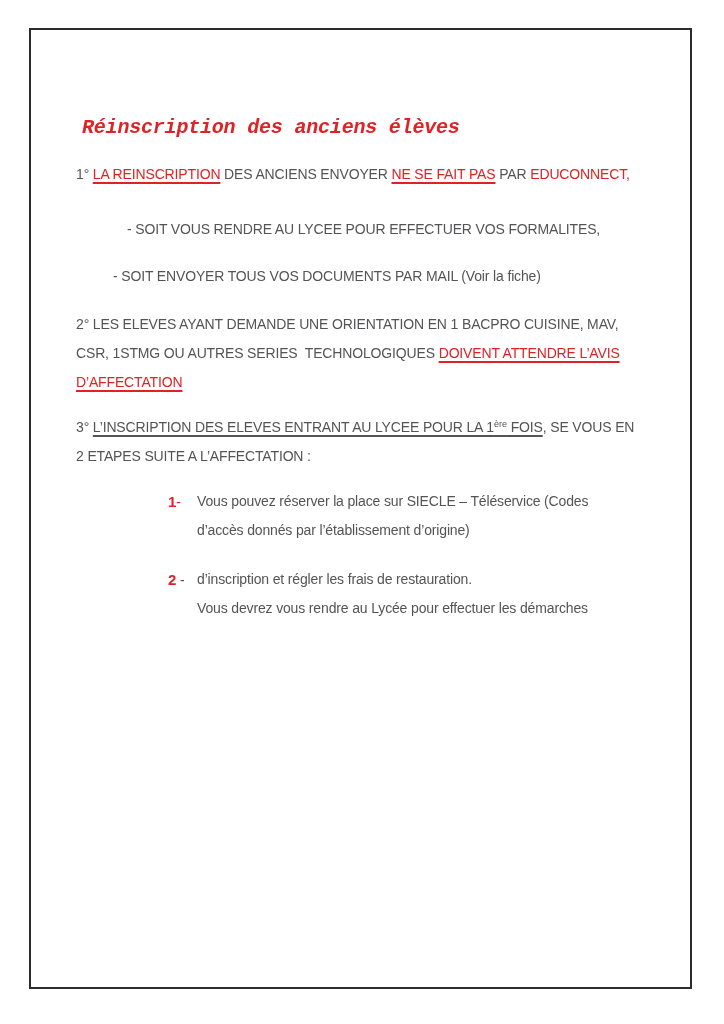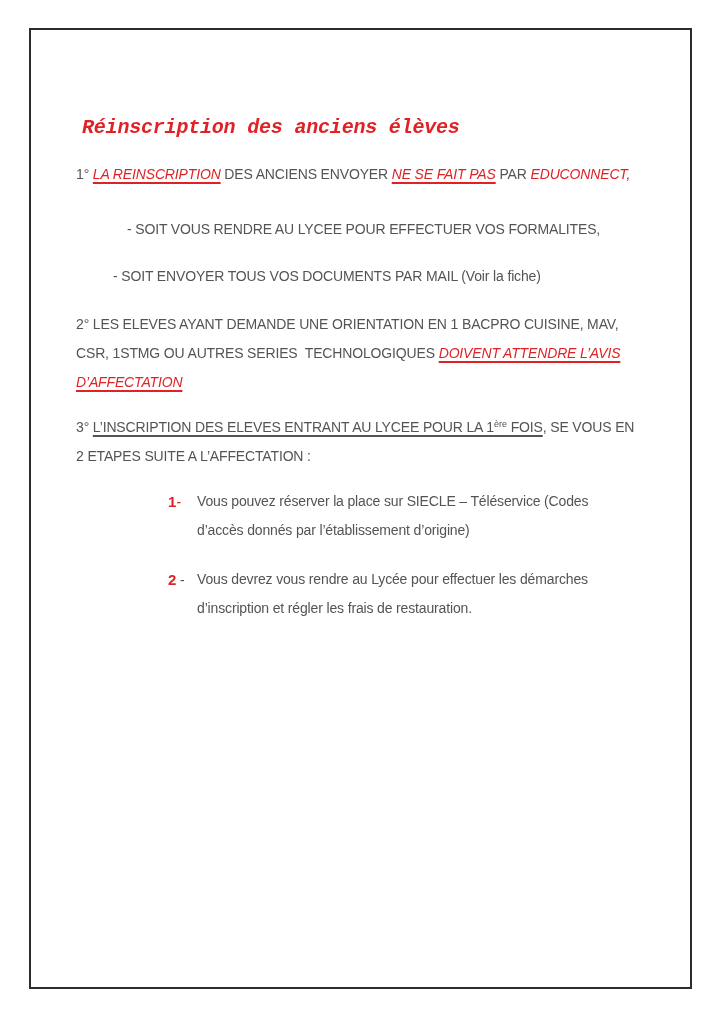--- a/index.html
+++ b/index.html
@@ -39,21 +39,21 @@
   .block {
     position: absolute;
     color: var(--text, #545456);
     font-size: 14px;
     letter-spacing: -0.15px;
     line-height: 29px;
     white-space: pre;
   }
   .line { white-space: pre; }
   .seg { white-space: pre; }
-  .red { color: var(--red, #e02126); font-style: italic; }
+  .red { color: var(--red, #e02126); }
   .und {
     text-decoration: underline;
     text-underline-offset: 3px;
     text-decoration-thickness: 1.5px;
   }
   .sup {
     font-size: 9px;
     vertical-align: 5px;
     letter-spacing: 0;
   }
@@ -86,14 +86,14 @@
 
 <h1 class="title">Réinscription des anciens élèves</h1>
 
 <div id="blocks">
     <div class="block b-p1"><div class="line"><span class="seg">1° </span><span class="seg red und">LA REINSCRIPTION</span><span class="seg"> DES ANCIENS ENVOYER </span><span class="seg red und">NE SE FAIT PAS</span><span class="seg"> PAR </span><span class="seg red">EDUCONNECT,</span></div></div>
     <div class="block b-dash1"><div class="line"><span class="seg">- SOIT VOUS RENDRE AU LYCEE POUR EFFECTUER VOS FORMALITES,</span></div></div>
     <div class="block b-dash2"><div class="line"><span class="seg">- SOIT ENVOYER TOUS VOS DOCUMENTS PAR MAIL (Voir la fiche)</span></div></div>
     <div class="block b-p2"><div class="line"><span class="seg">2° LES ELEVES AYANT DEMANDE UNE ORIENTATION EN 1 BACPRO CUISINE, MAV,</span></div><div class="line"><span class="seg">CSR, 1STMG OU AUTRES SERIES  TECHNOLOGIQUES </span><span class="seg red und">DOIVENT ATTENDRE L’AVIS</span></div><div class="line"><span class="seg red und">D’AFFECTATION</span></div></div>
     <div class="block b-p3"><div class="line"><span class="seg">3° </span><span class="seg und">L’INSCRIPTION DES ELEVES ENTRANT AU LYCEE POUR LA 1</span><span class="seg und sup">ère</span><span class="seg und"> FOIS</span><span class="seg">, SE VOUS EN</span></div><div class="line"><span class="seg">2 ETAPES SUITE A L’AFFECTATION :</span></div></div>
     <div class="block b-it1 item"><span class="marker"><span class="num">1</span><span class="dashm red">-</span></span><div class="ilines"><div class="line">Vous pouvez réserver la place sur SIECLE – Téléservice (Codes</div><div class="line">d’accès donnés par l’établissement d’origine)</div></div></div>
-    <div class="block b-it2 item"><span class="marker"><span class="num">2</span><span class="dashm"> - </span></span><div class="ilines"><div class="line">Vous devrez vous rendre au Lycée pour effectuer les démarches</div><div class="line">d’inscription et régler les frais de restauration.</div></div></div>
+    <div class="block b-it2 item"><span class="marker"><span class="num">2</span><span class="dashm"> - </span></span><div class="ilines"><div class="line">d’inscription et régler les frais de restauration.</div><div class="line">Vous devrez vous rendre au Lycée pour effectuer les démarches</div></div></div>
   </div>
 
 </body></html>

